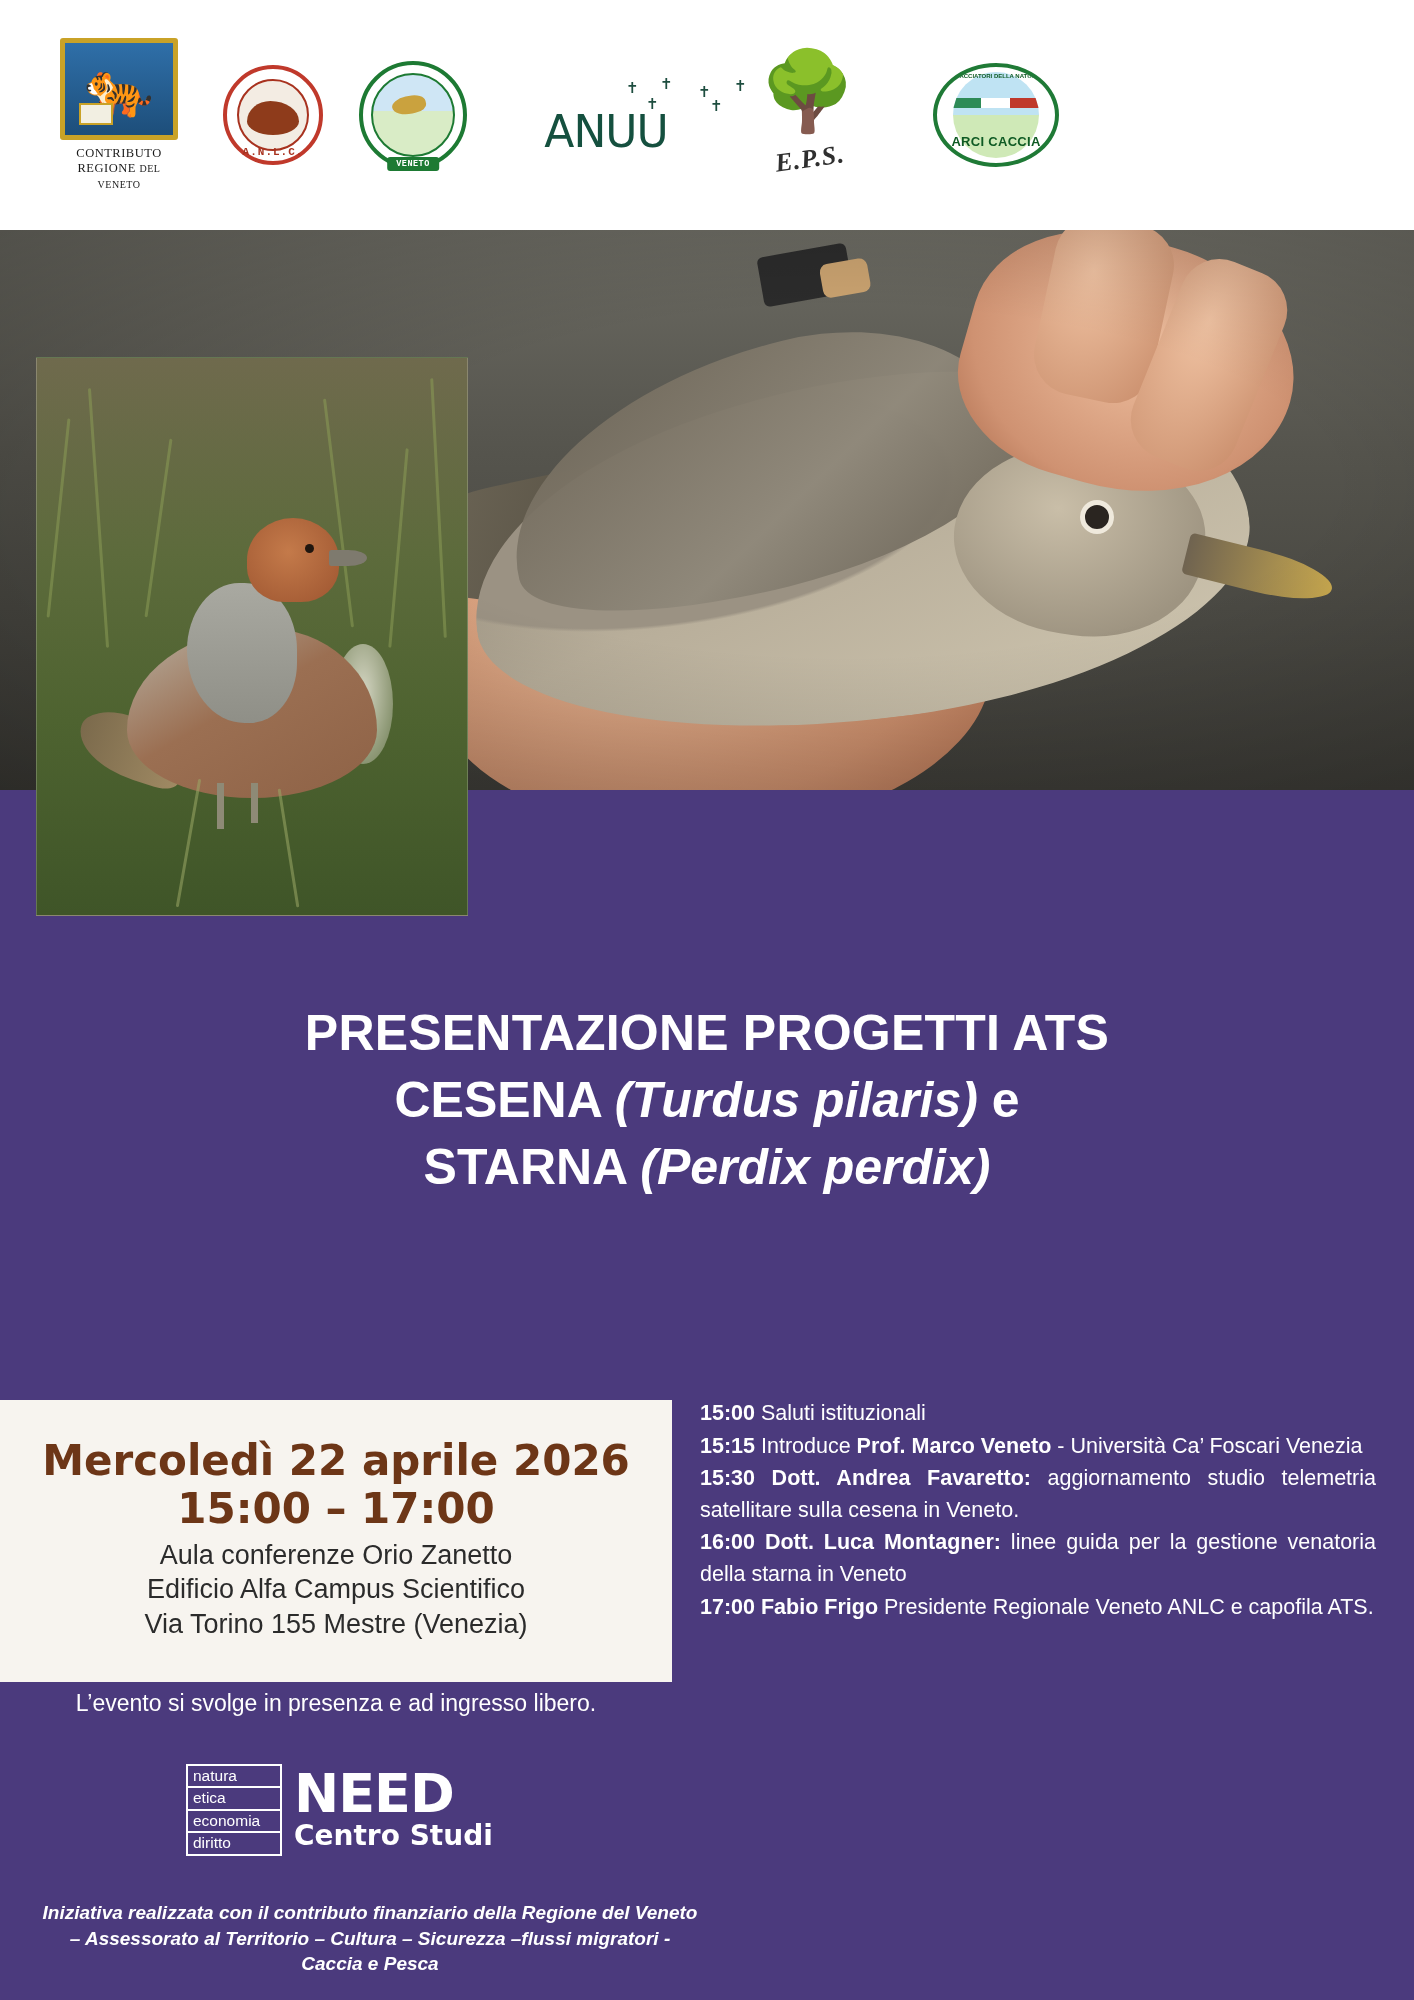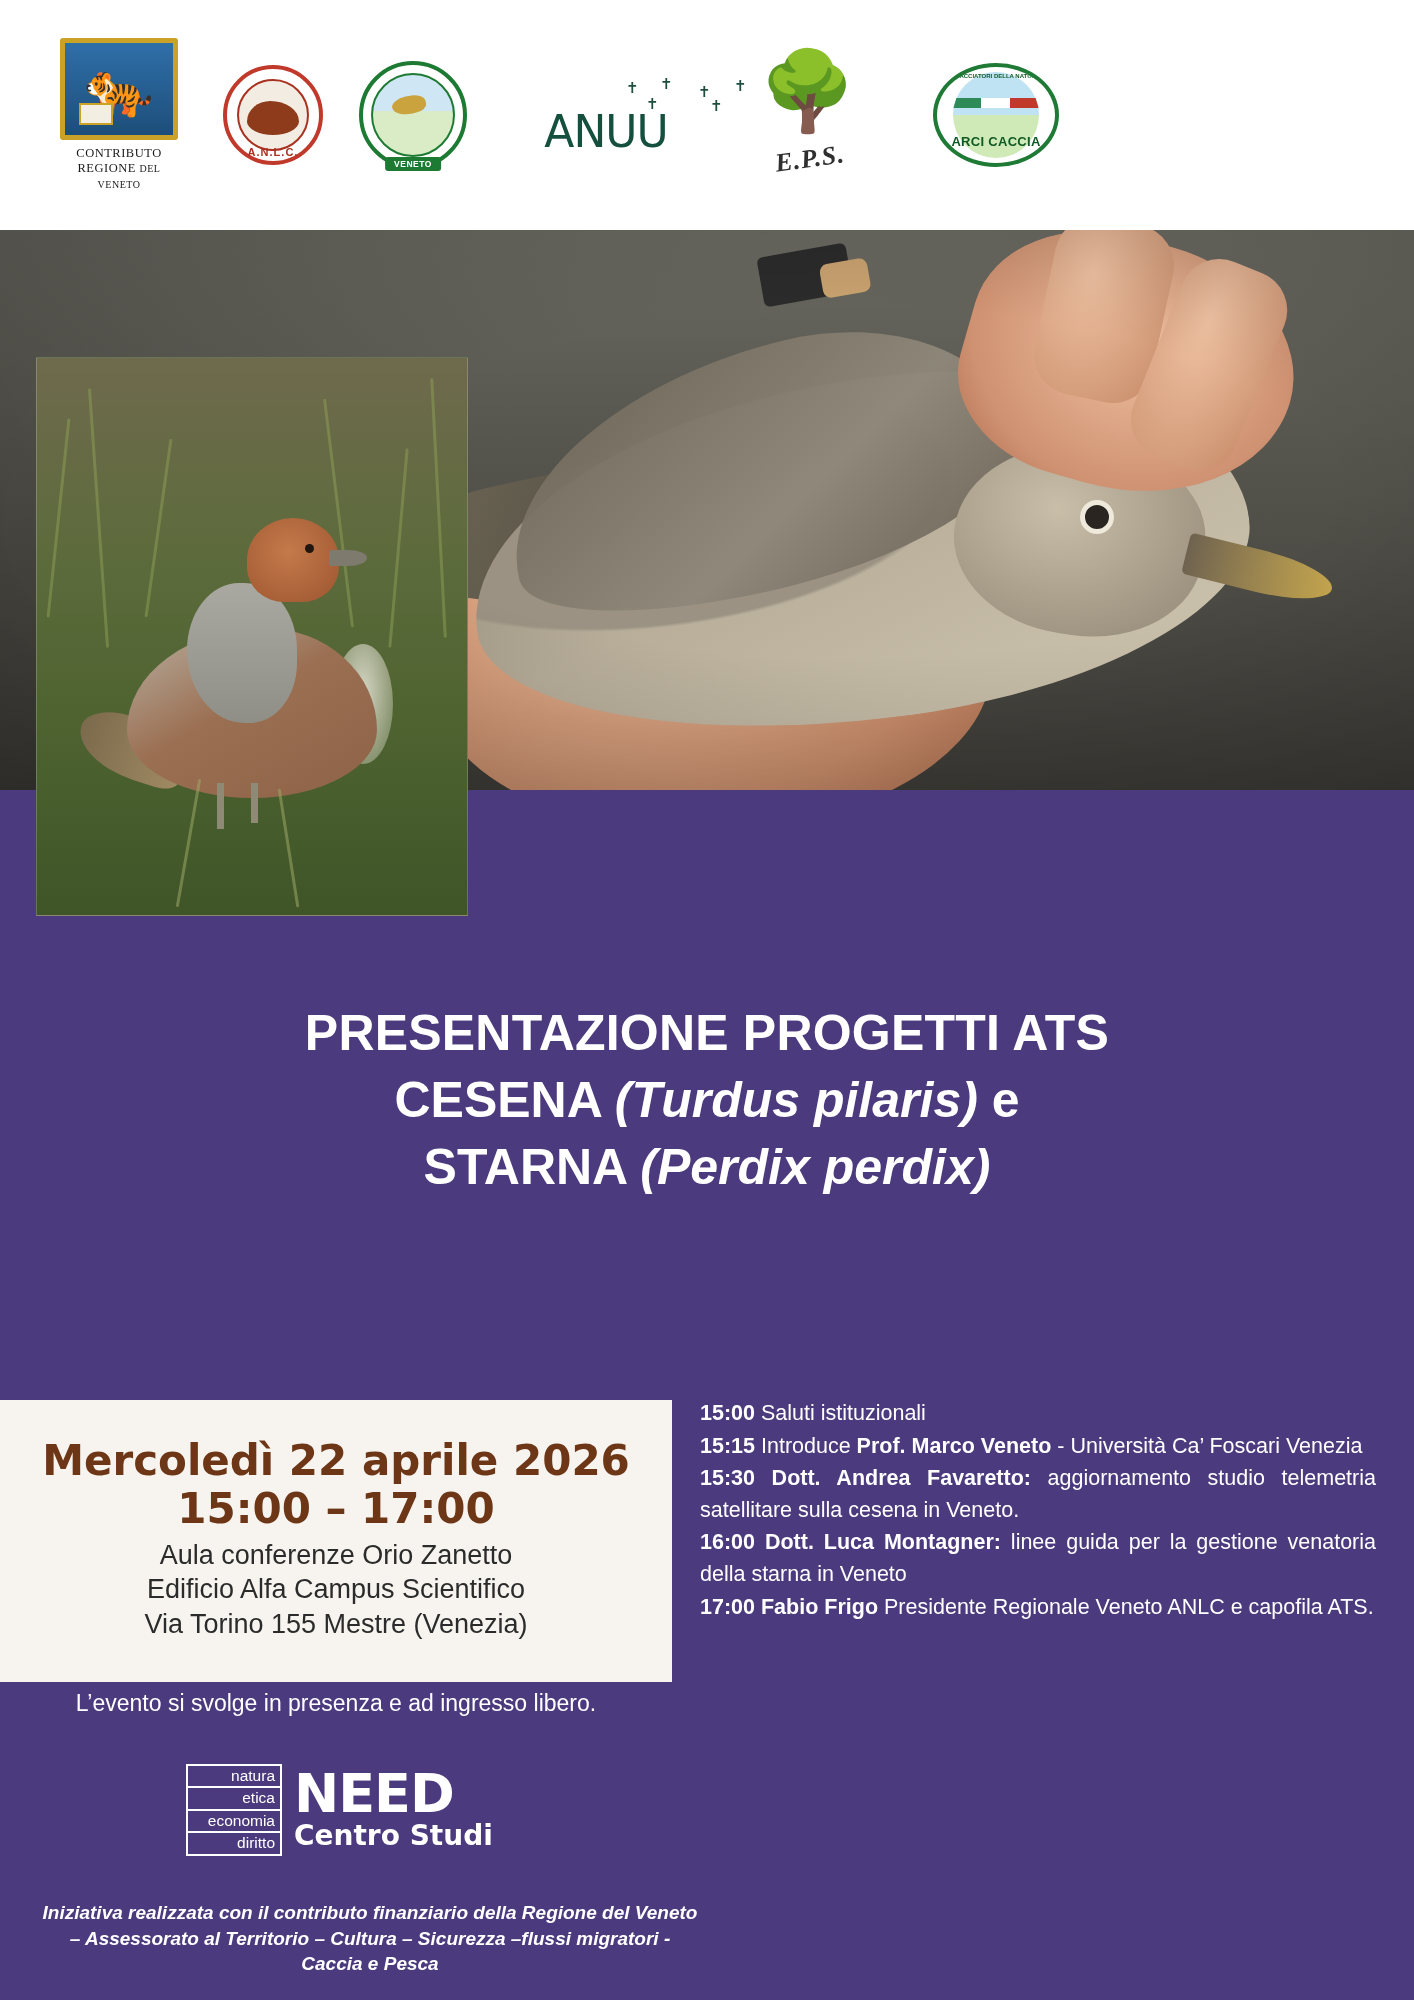--- a/index.html
+++ b/index.html
@@ -104,20 +104,21 @@
     line-height: 1.18;
     color: #111;
   }
 
   
   .emblem {
     position: relative;
     border-radius: 50%;
     display: flex; align-items: center; justify-content: center;
     text-align: center;
+    font-family: Liberation Mono, monospace;
   }
   .anlc {
     width: 100px; height: 100px;
     border: 4px solid #c0392b;
     background: #fff;
     margin-left: 40px;
   }
   .anlc .inner {
     width: 72px; height: 72px; border-radius: 50%;
     background: #f3ece3;
@@ -485,21 +486,20 @@
   
   .need {
     position: absolute;
     left: 186px; top: 1764px;
     display: flex; align-items: center;
   }
   .need-words {
     display: flex; flex-direction: column;
     border: 2px solid #ffffff;
     width: 96px;
-    text-align: right;
   }
   .need-words div {
     color: #ffffff;
     font-size: 15.5px;
     line-height: 1.32;
     padding: 0 5px;
     border-bottom: 2px solid #ffffff;
   }
   .need-words div:last-child { border-bottom: none; }
   .need-main { margin-left: 12px; }

